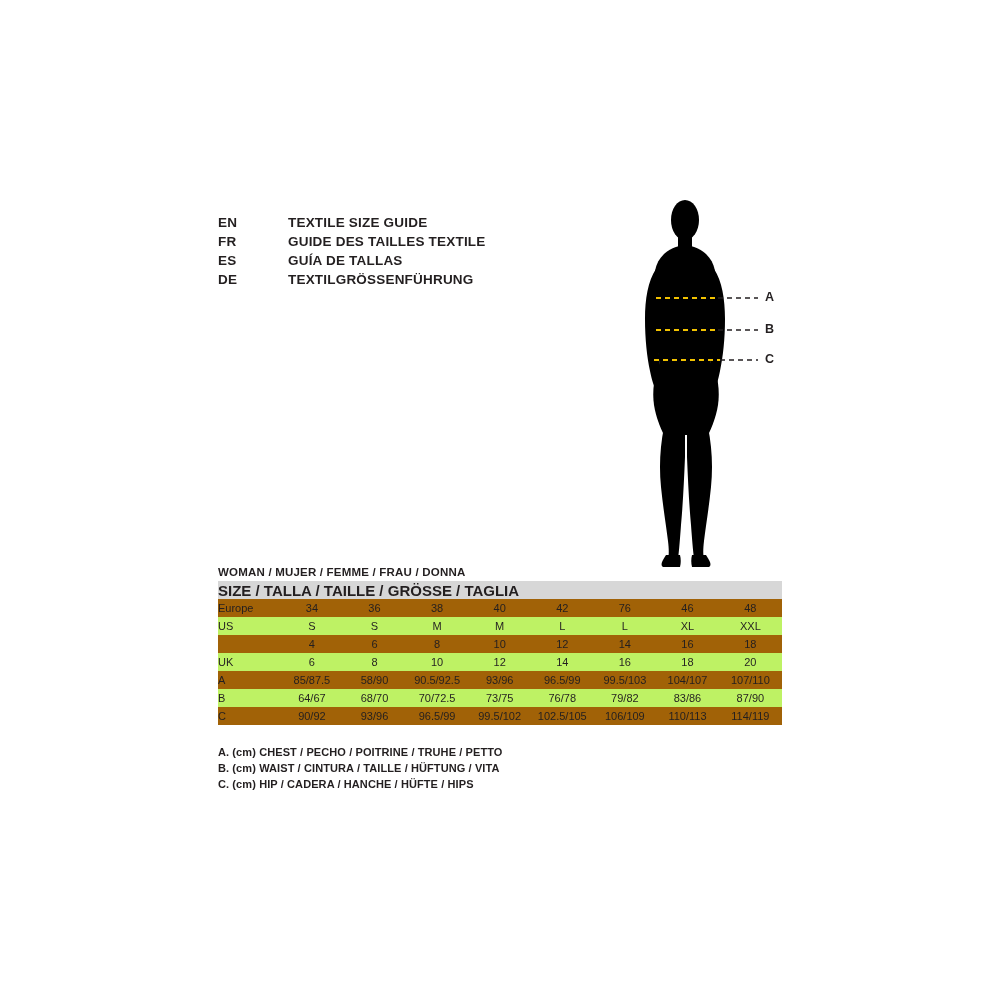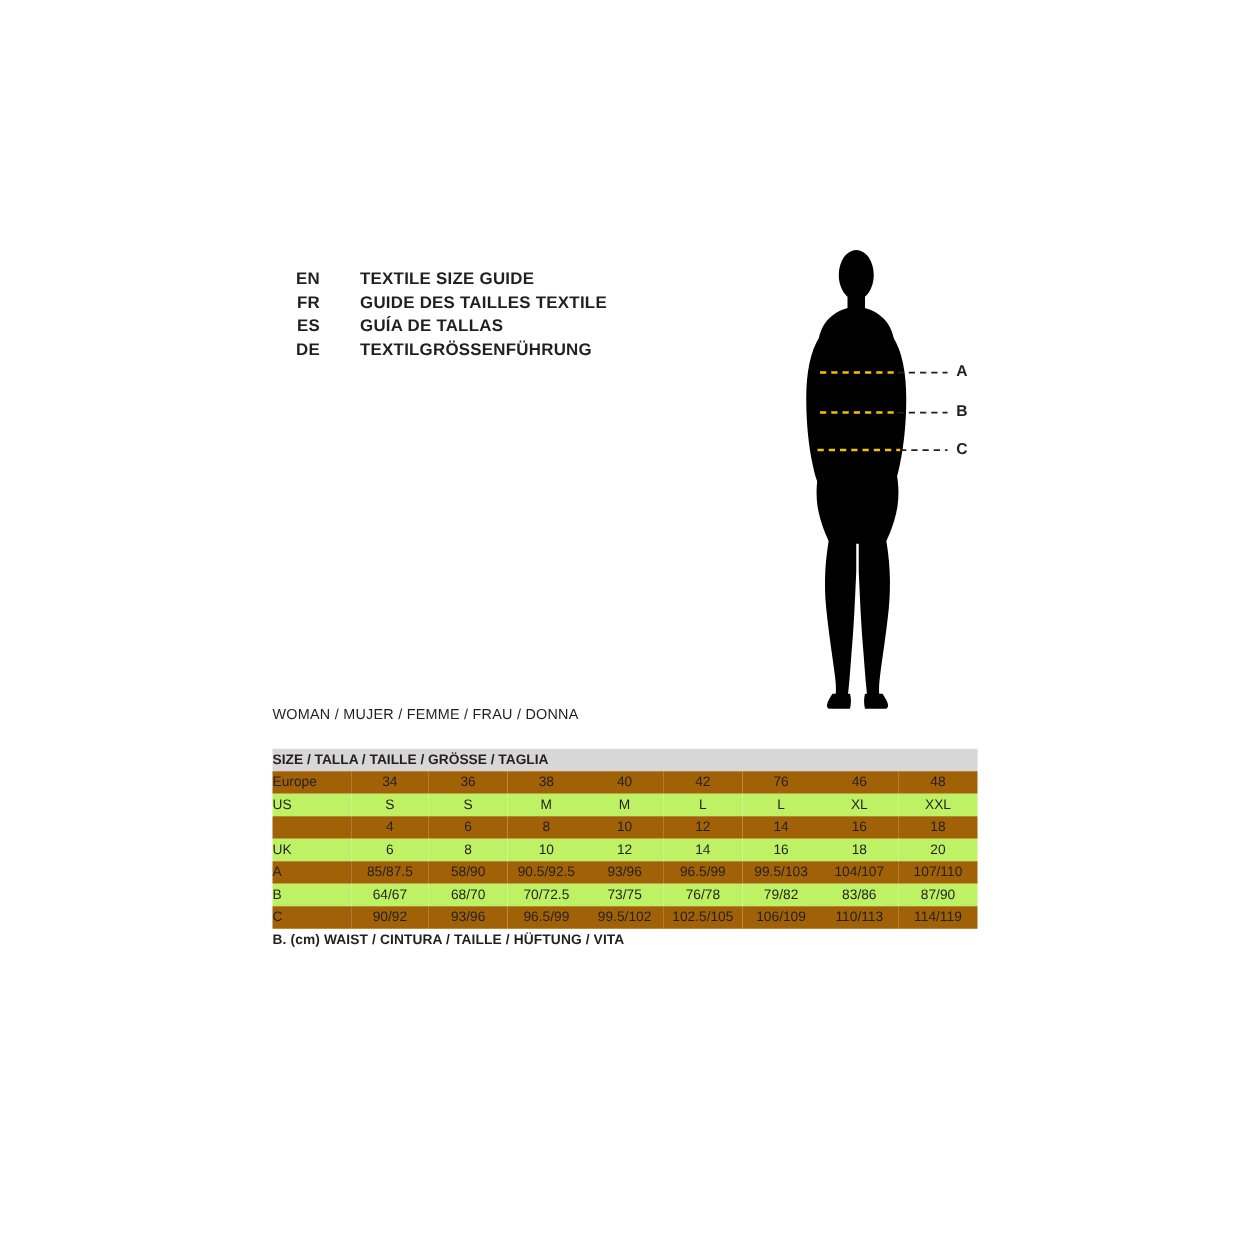--- a/index.html
+++ b/index.html
@@ -21,21 +21,20 @@
     position: absolute;
     left: 218px;
     top: 213px;
     width: 360px;
   }
   .title-row {
     display: flex;
     align-items: baseline;
     height: 19px;
     line-height: 19px;
-    text-align: right;
   }
   .title-code {
     width: 38px;
     font-size: 13.5px;
     font-weight: 700;
     letter-spacing: 0.2px;
     color: #231f20;
   }
   .title-text {
     font-size: 13.5px;
@@ -69,24 +68,24 @@
 
   
   #table-block {
     position: absolute;
     left: 218px;
     top: 566px;
     width: 564px;
   }
   .woman-heading {
     font-size: 11.5px;
-    font-weight: 400;
+    font-weight: 700;
     letter-spacing: 0.2px;
     color: #231f20;
-    padding-bottom: 21px;
+    padding-bottom: 3px;
   }
   table.size-table {
     border-collapse: collapse;
     width: 564px;
     table-layout: fixed;
   }
   table.size-table td {
     font-size: 11px;
     color: #231f20;
     height: 18px;
@@ -97,21 +96,21 @@
     text-align: left;
     padding-left: 4px;
     width: 68px;
   }
   td.val-cell {
     text-align: center;
   }
   tr.header-row td {
     background: #d7d7d7;
     font-weight: 700;
-    font-size: 11px;
+    font-size: 15px;
     height: 18px;
   }
   tr.shade td { background: #bef264; }
   tr.plain td { background: #a16207; }
 
   
   #footnotes {
     position: absolute;
     left: 218px;
     top: 744px;
@@ -297,14 +296,16 @@
         <td class="val-cell">102.5/105</td>
         <td class="val-cell">106/109</td>
         <td class="val-cell">110/113</td>
         <td class="val-cell">114/119</td>
       </tr>
     </tbody>
   </table>
 </div>
 
 <div id="footnotes">
+  <div class="footnote">A. (cm) CHEST / PECHO / POITRINE / TRUHE / PETTO</div>
   <div class="footnote">B. (cm) WAIST / CINTURA / TAILLE / HÜFTUNG / VITA</div>
+  <div class="footnote">C. (cm) HIP / CADERA / HANCHE / HÜFTE / HIPS</div>
 </div>
 
 </body></html>

